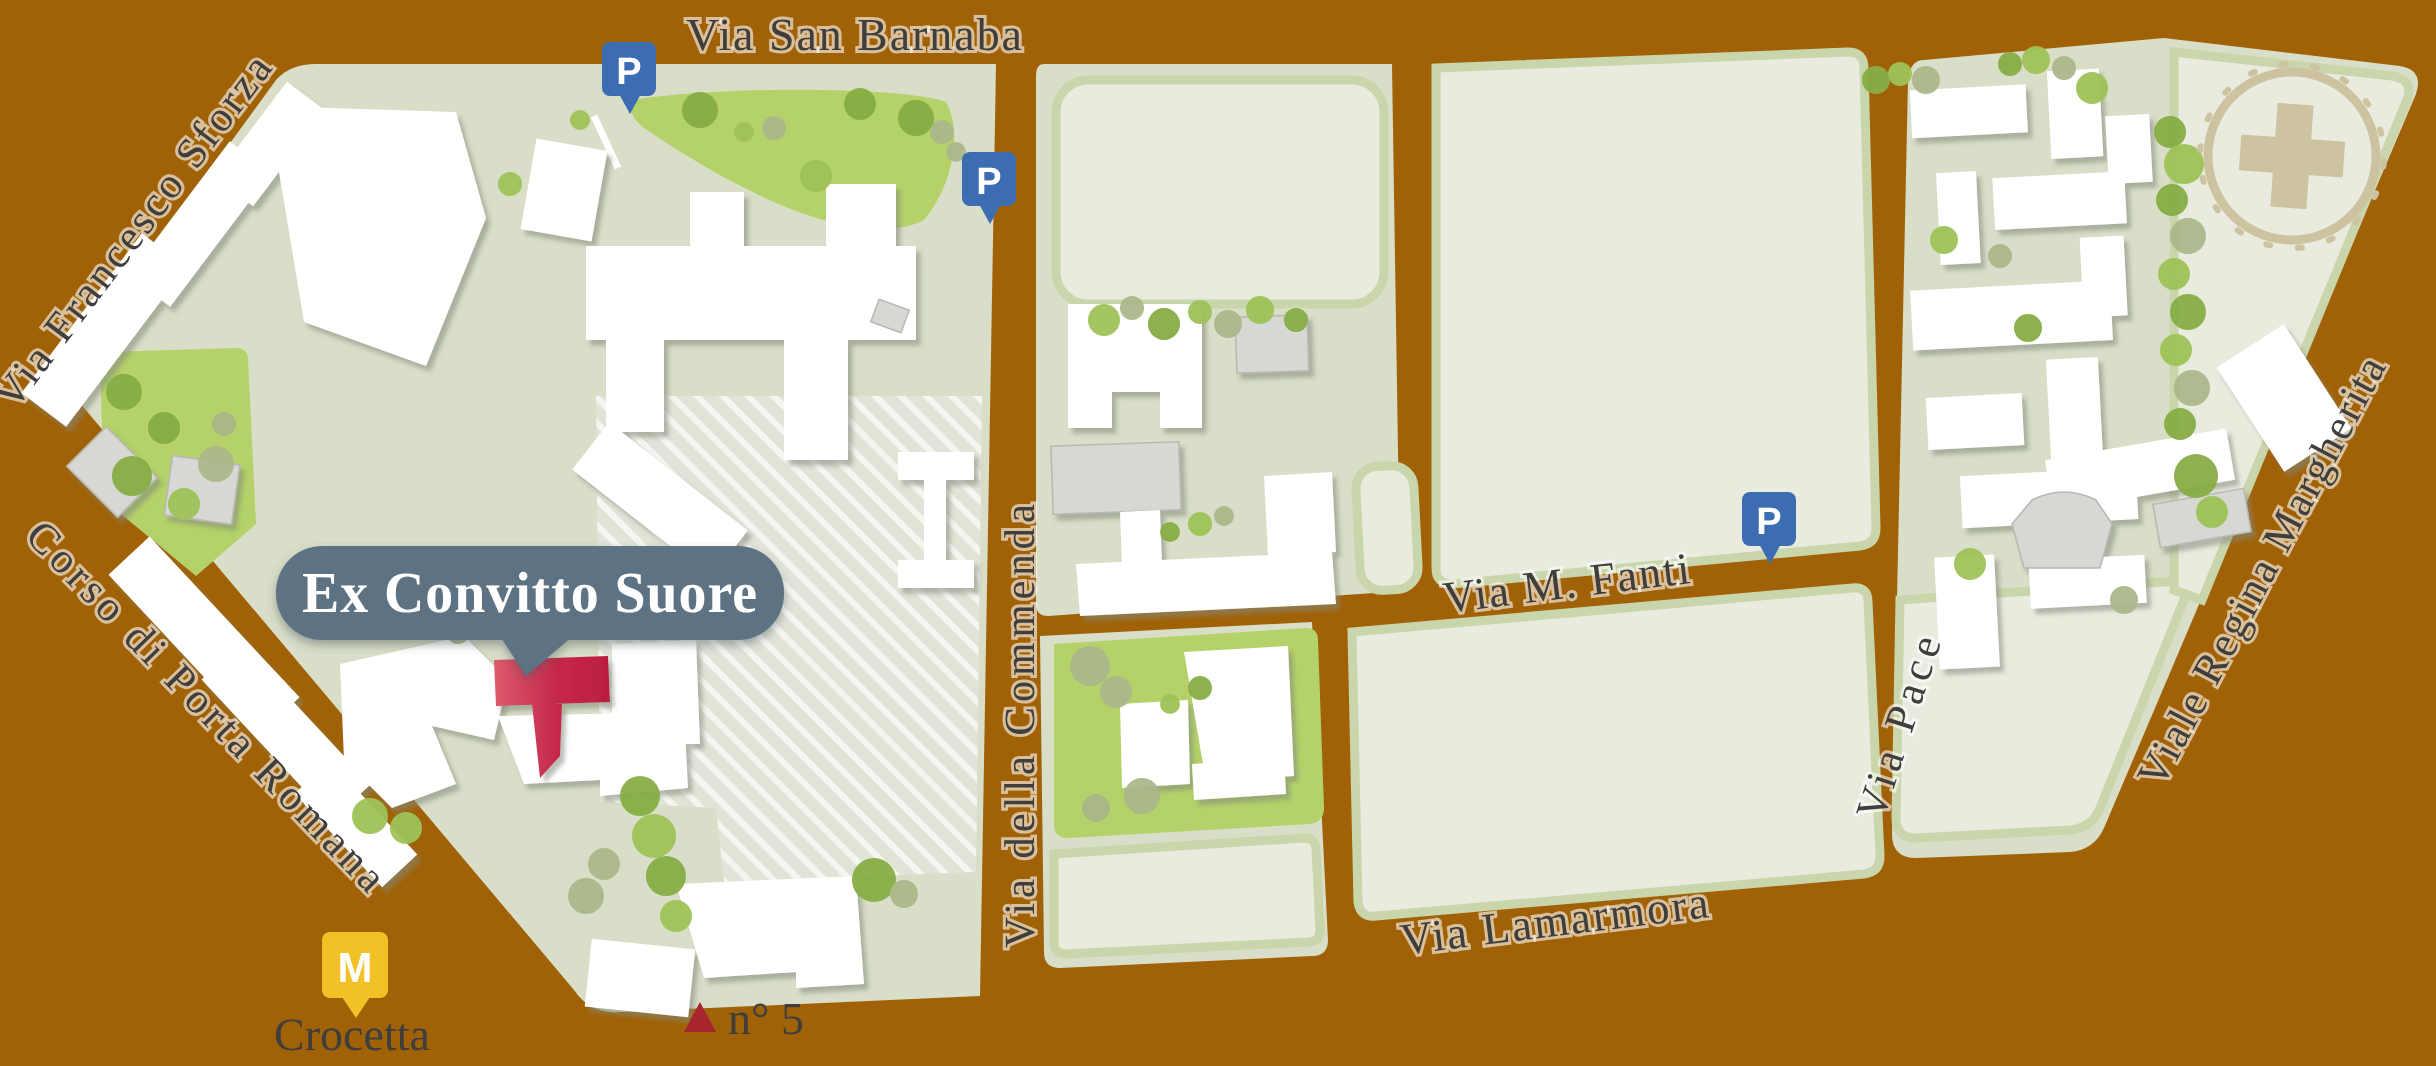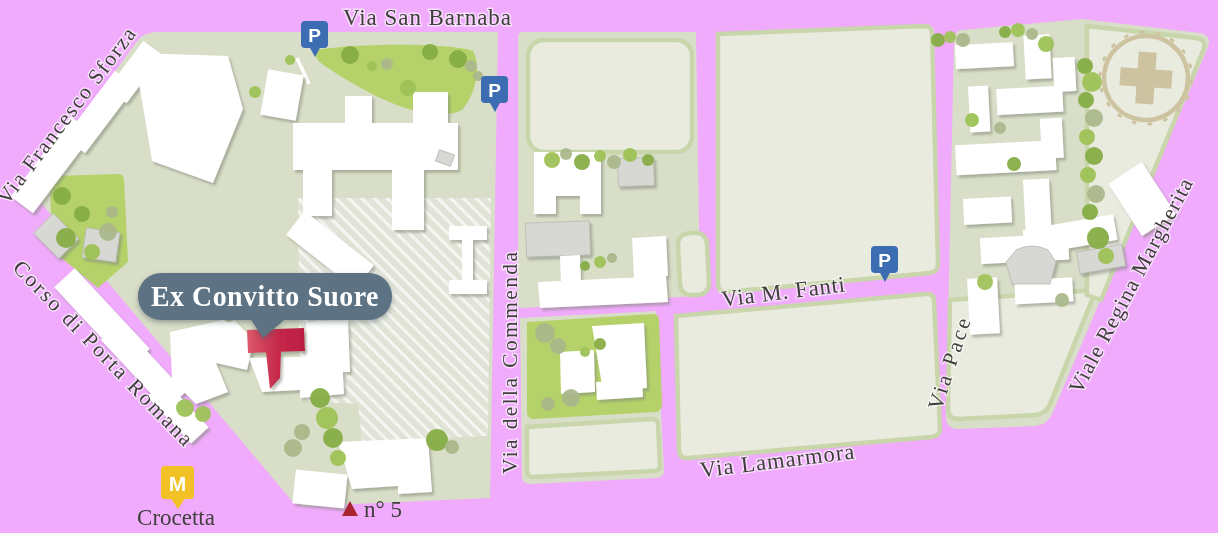--- a/index.html
+++ b/index.html
@@ -1,16 +1,16 @@
 <!DOCTYPE html>
 <html style="--land: #d8dec7; --field: #e9ebdf; --field-border: #c9d5aa; --park: #b4d269; --tree-dark: #86ad45; --tree-mid: #9fc258; --tree-muted: #abb88c; --building: #ffffff; --building-gray: #d7d7d3; --hatch-base: #e0e4d7; --hatch-stripe: #f5f6f1; --highlight-red: #c5274a; --highlight-red-light: #dd5a6c; --bubble: #5d7384; --parking-blue: #3c6cb2; --metro-yellow: #f1c125; --street-text: #3f3e3c; --cross-beige: #cdc3a1;"><head>
 <meta charset="utf-8">
 <style>
   html,body{margin:0;padding:0;background:#ffffff;}
-  .stage{position:relative;width:1218px;height:533px;background:#f0abfc;overflow:hidden;
+  .stage{position:relative;width:1218px;height:533px;background:#a16207;overflow:hidden;
          font-family:"Liberation Serif",serif;}
   svg{display:block}
   .land{fill:var(--land,#d8dec7);}
   .field{fill:var(--field,#e9ebdf);stroke:var(--field-border,#c9d5aa);stroke-width:4.5;}
   .park{fill:var(--park,#b4d269);}
   .bldg{fill:var(--building,#ffffff);}
   .bldg-gray{fill:var(--building-gray,#d7d7d3);stroke:#b9b9b4;stroke-width:.8;}
   .tree-d{fill:var(--tree-dark,#86ad45);}
   .tree-m{fill:var(--tree-mid,#9fc258);}
   .tree-l{fill:var(--tree-muted,#abb88c);}

